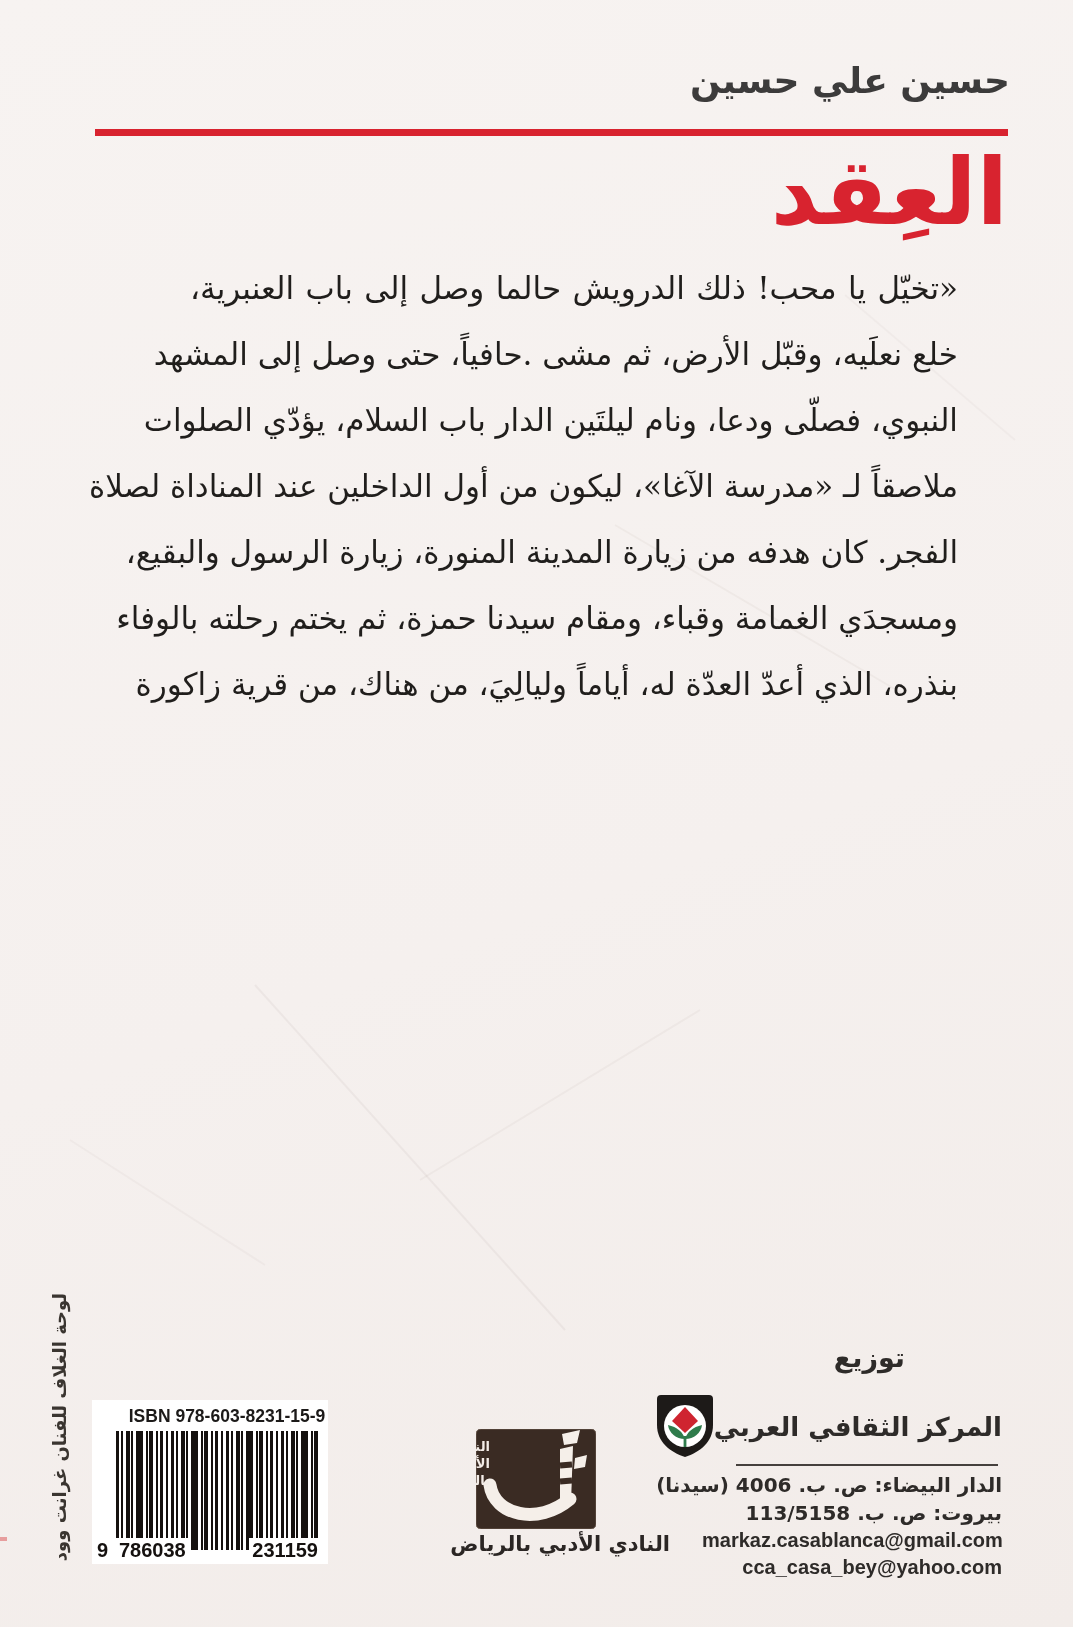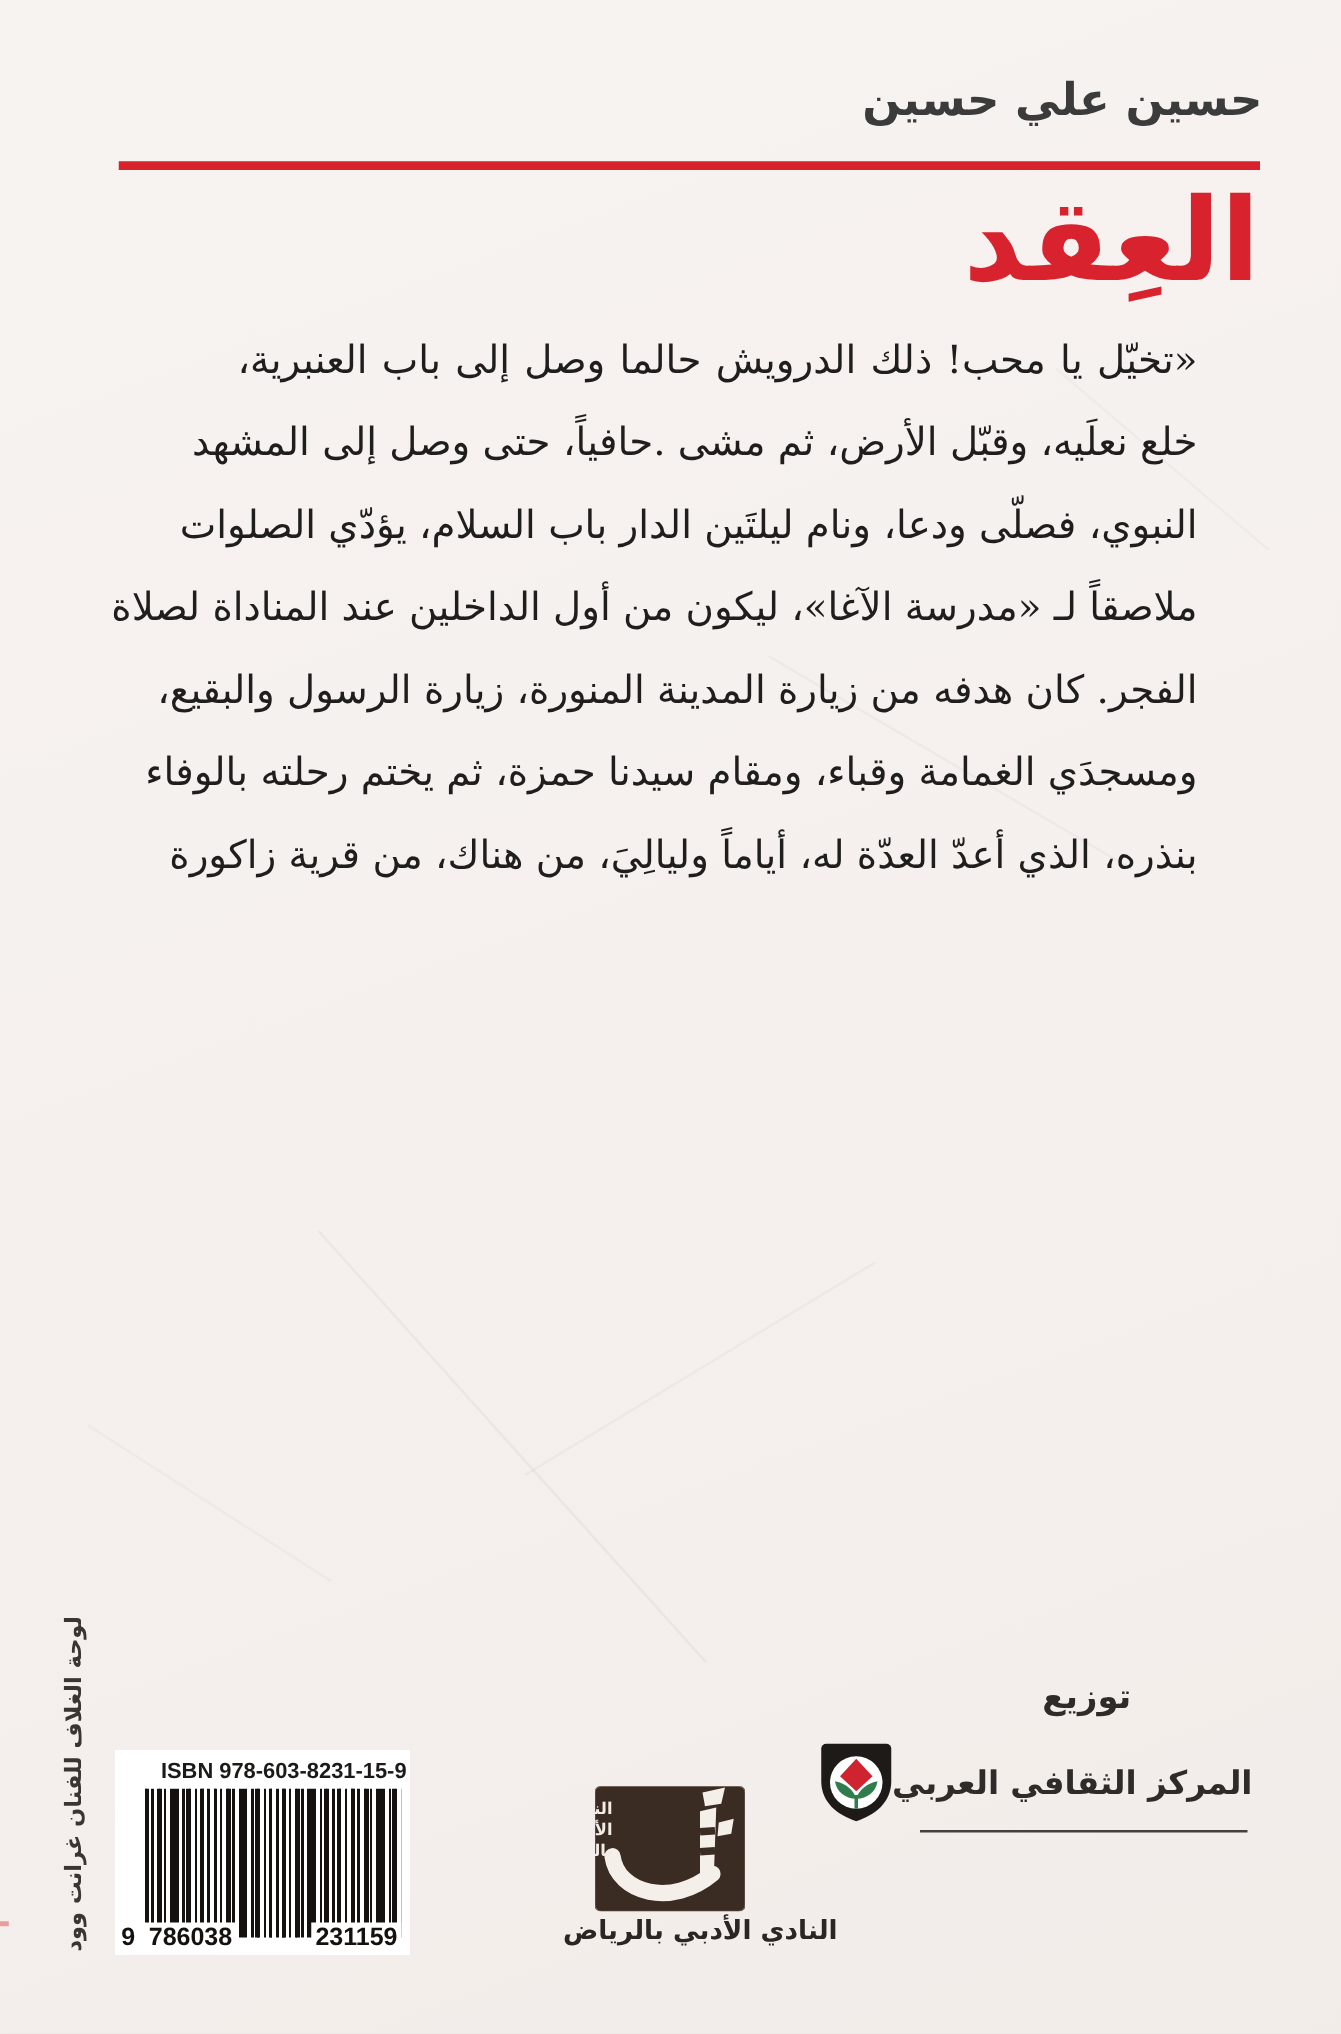--- a/index.html
+++ b/index.html
@@ -191,16 +191,22 @@
       <polygon points="29,13 42,27 29,39 16,27" fill="#cf2430"></polygon>
       <path d="M29,45 C20,45 13,39 12,31 C21,33 27,38 29,45 Z" fill="#2f7c4c"></path>
       <path d="M29,45 C38,45 45,39 46,31 C37,33 31,38 29,45 Z" fill="#2f7c4c"></path>
       <rect x="27.6" y="42" width="2.8" height="11" fill="#2f7c4c"></rect>
     </svg>
     <div class="dist-name">المركز الثقافي العربي</div>
   </div>
 
   <div class="dist-rule"></div>
 
+  <div class="dist-address">
+    <div class="addr-ar">الدار البيضاء: ص. ب. 4006 (سيدنا)</div>
+    <div class="addr-ar">بيروت: ص. ب. 113/5158</div>
+    <div class="addr-en">markaz.casablanca@gmail.com</div>
+    <div class="addr-en">cca_casa_bey@yahoo.com</div>
+  </div>
 
   <div class="edge-mark"></div>
 
 </div>
 
 </body></html>

